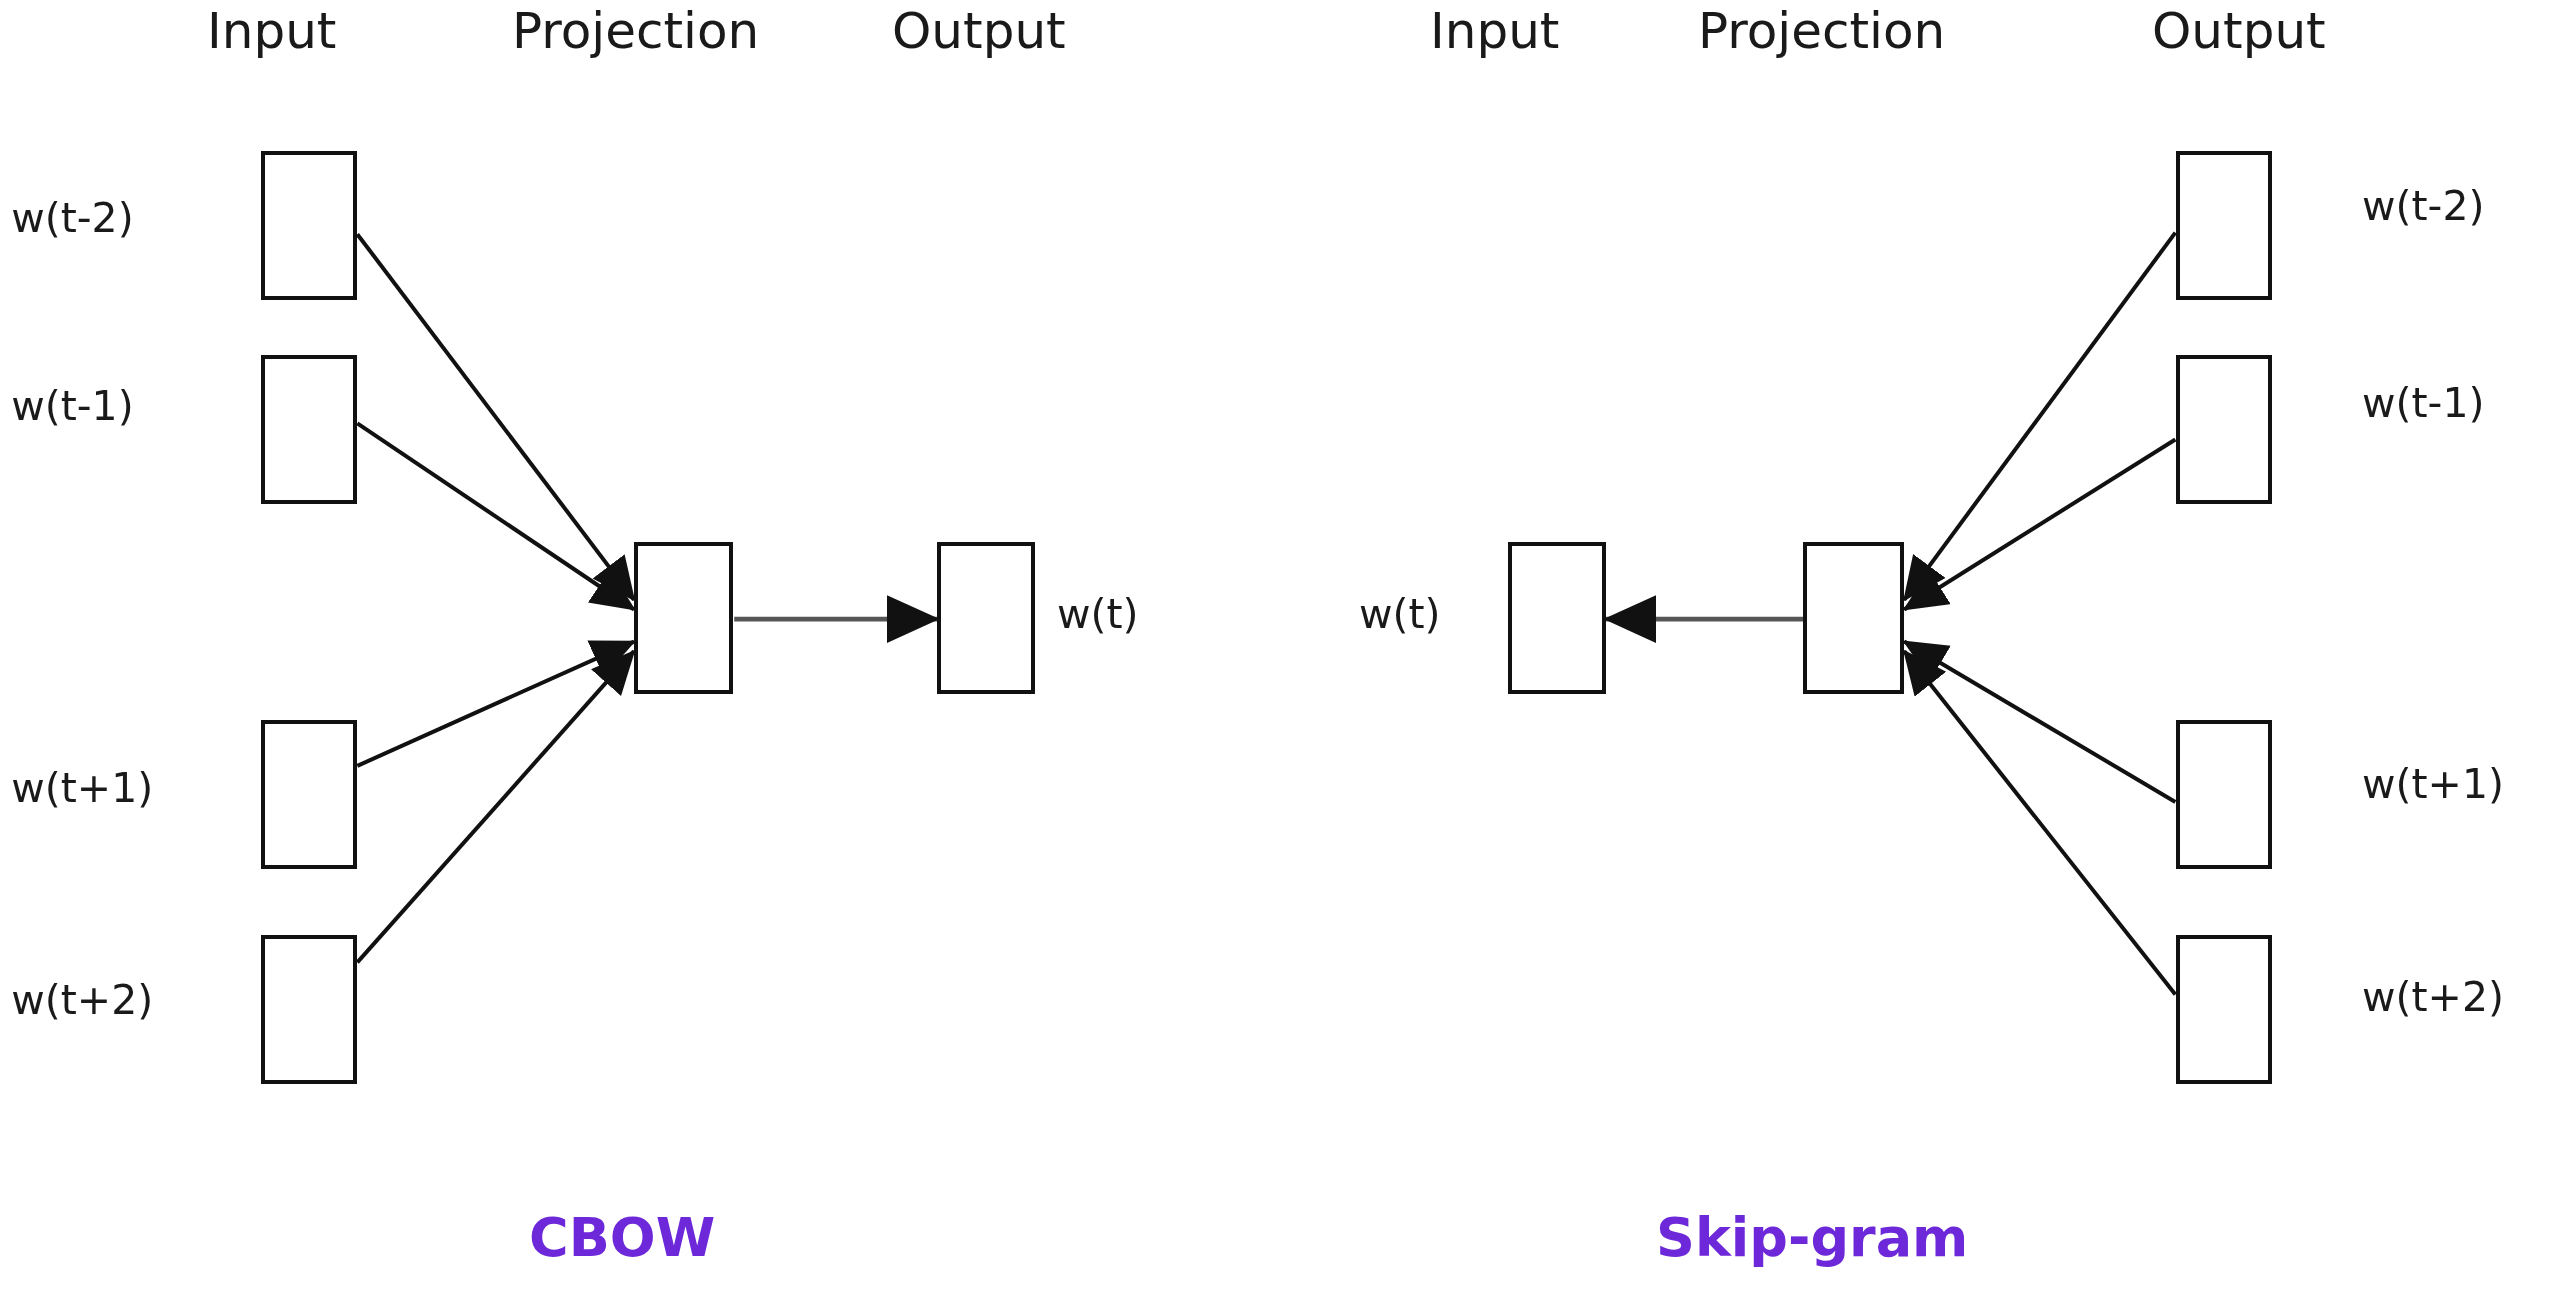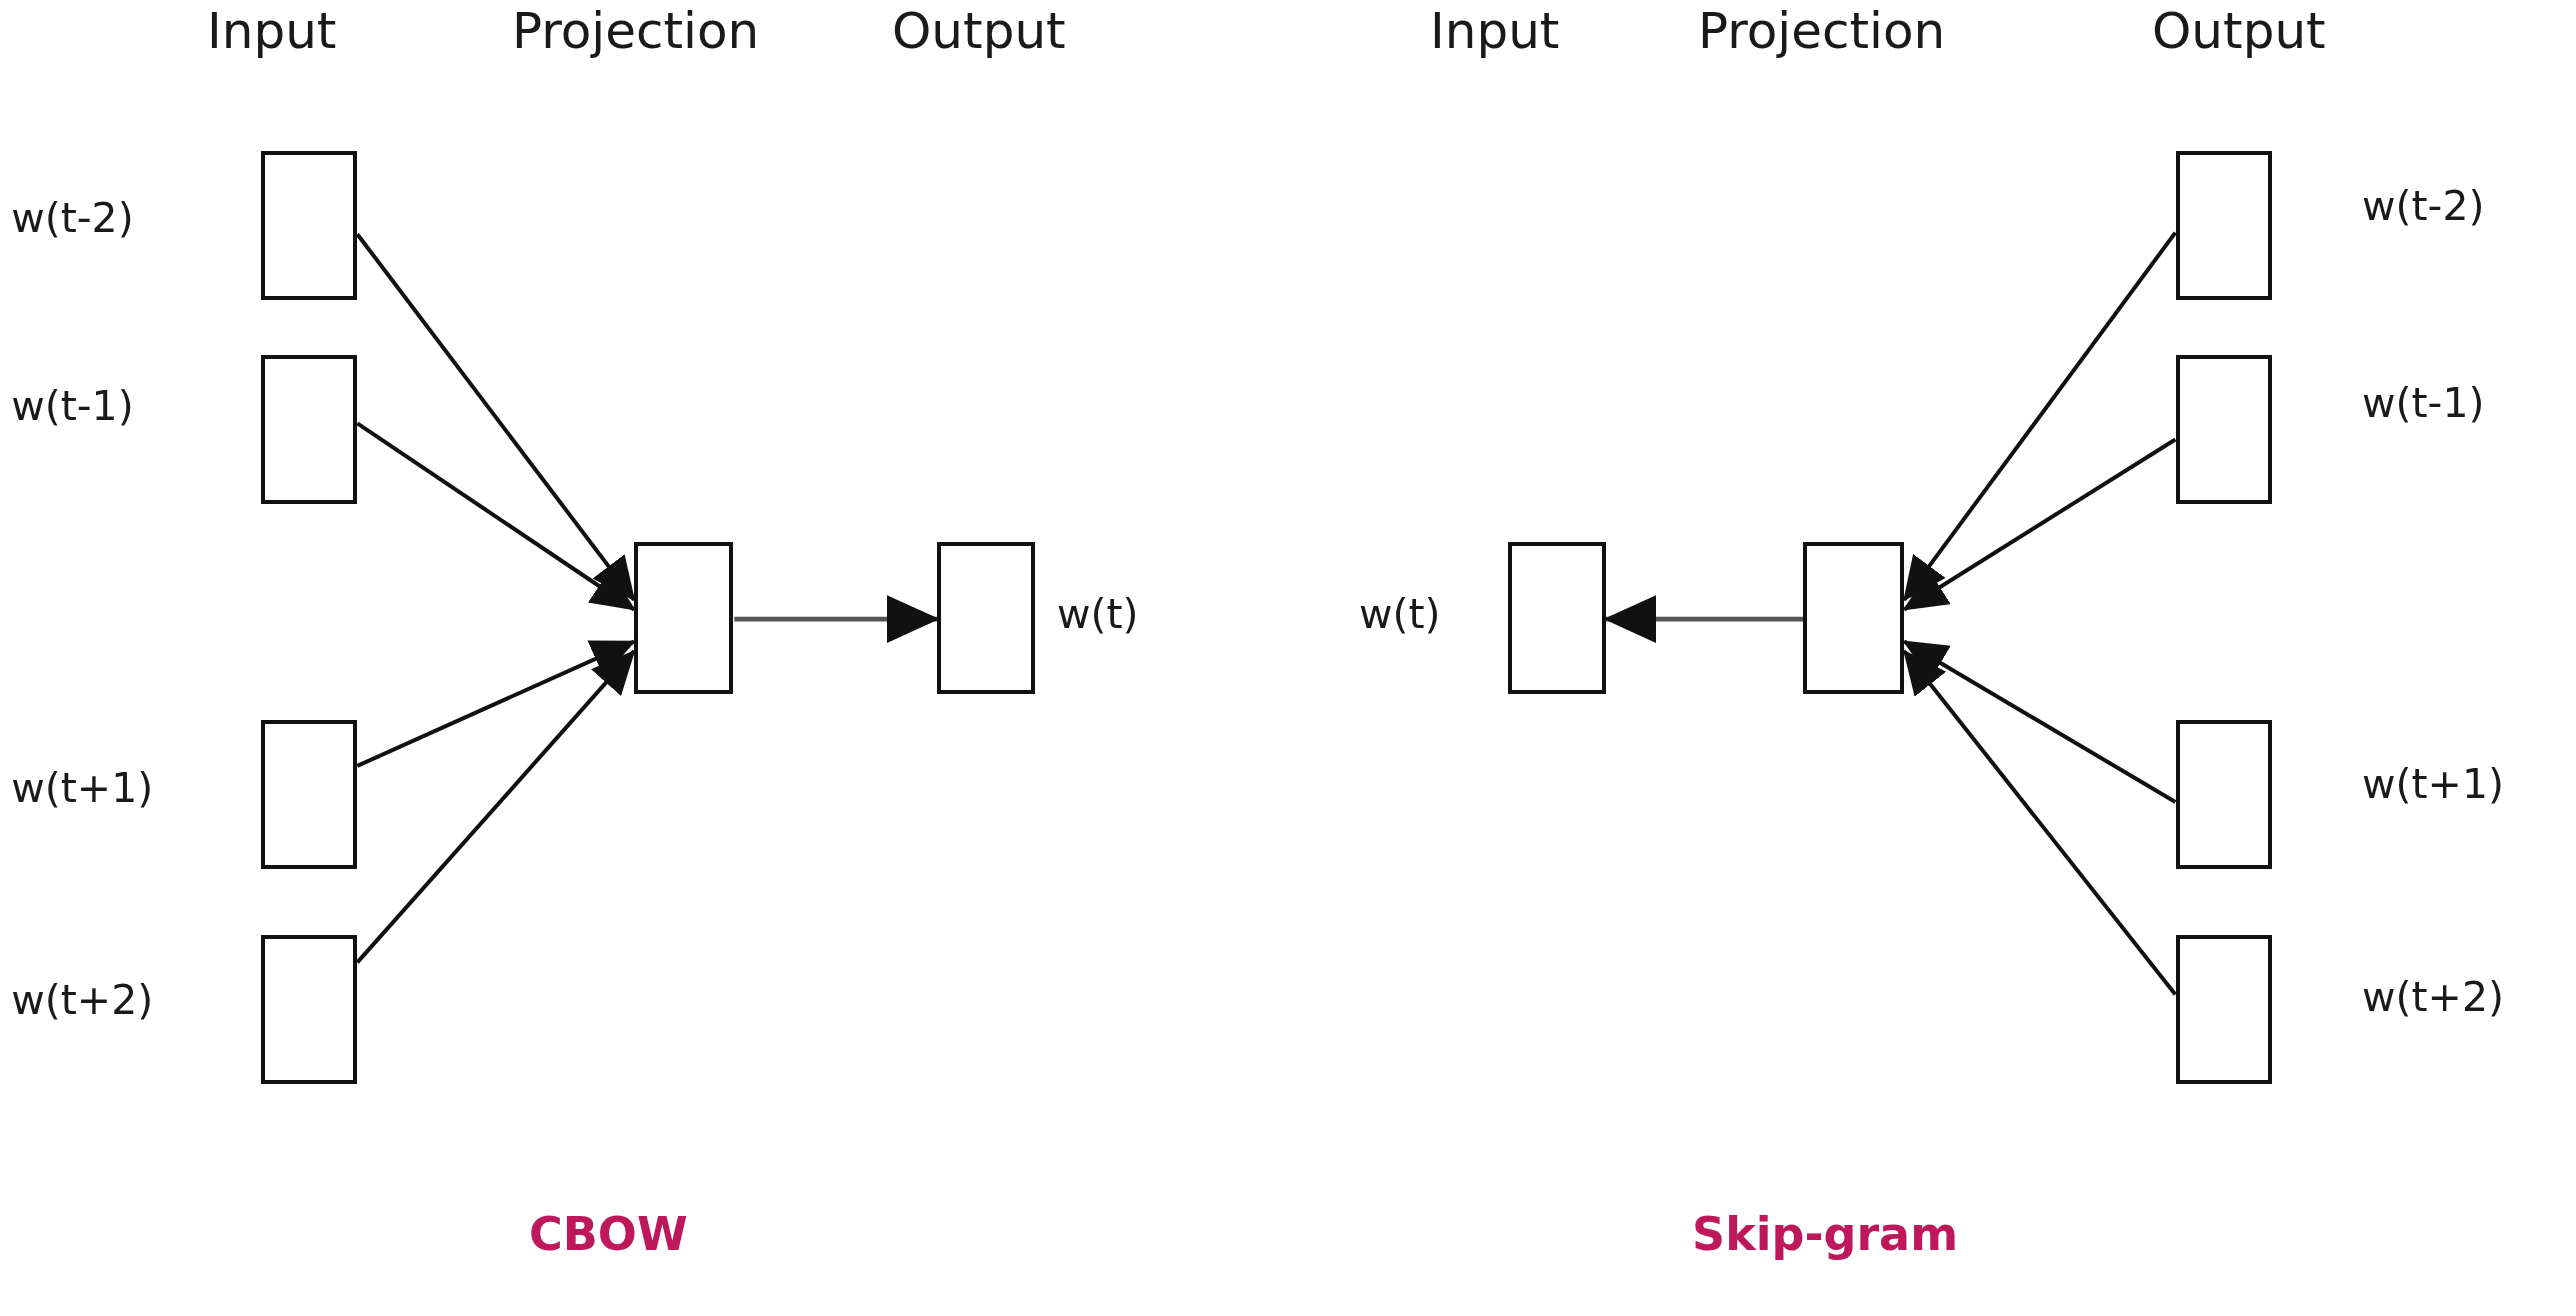--- a/index.html
+++ b/index.html
@@ -45,23 +45,23 @@
   .node-label {
     position: absolute;
     font-size: 41px;
     font-weight: 400;
     color: #1a1a1a;
     white-space: nowrap;
     line-height: 1;
   }
   .panel-title {
     position: absolute;
-    font-size: 46px;
+    font-size: 54px;
     font-weight: 700;
-    color: #be185d;
+    color: #6d28d9;
     white-space: nowrap;
     line-height: 1;
   }
 </style>
 </head>
 <body>
 
 <div id="figure">
 
   <svg class="edges" viewBox="0 0 3211 1641">
@@ -131,17 +131,17 @@
     <div class="node-box" style="left:2176px; top:151px; width:96px; height:149px;"></div>
     <div class="node-box" style="left:2176px; top:355px; width:96px; height:149px;"></div>
     <div class="node-box" style="left:2176px; top:720px; width:96px; height:149px;"></div>
     <div class="node-box" style="left:2176px; top:935px; width:96px; height:149px;"></div>
 
     <div class="node-label" style="left:2362px; top:186px;">w(t-2)</div>
     <div class="node-label" style="left:2362px; top:383px;">w(t-1)</div>
     <div class="node-label" style="left:2362px; top:764px;">w(t+1)</div>
     <div class="node-label" style="left:2362px; top:977px;">w(t+2)</div>
 
-    <div class="panel-title" style="left:1692px; top:1211px;">Skip-gram</div>
+    <div class="panel-title" style="left:1656px; top:1211px;">Skip-gram</div>
   </div>
 
 </div>
 
 
 </body></html>

